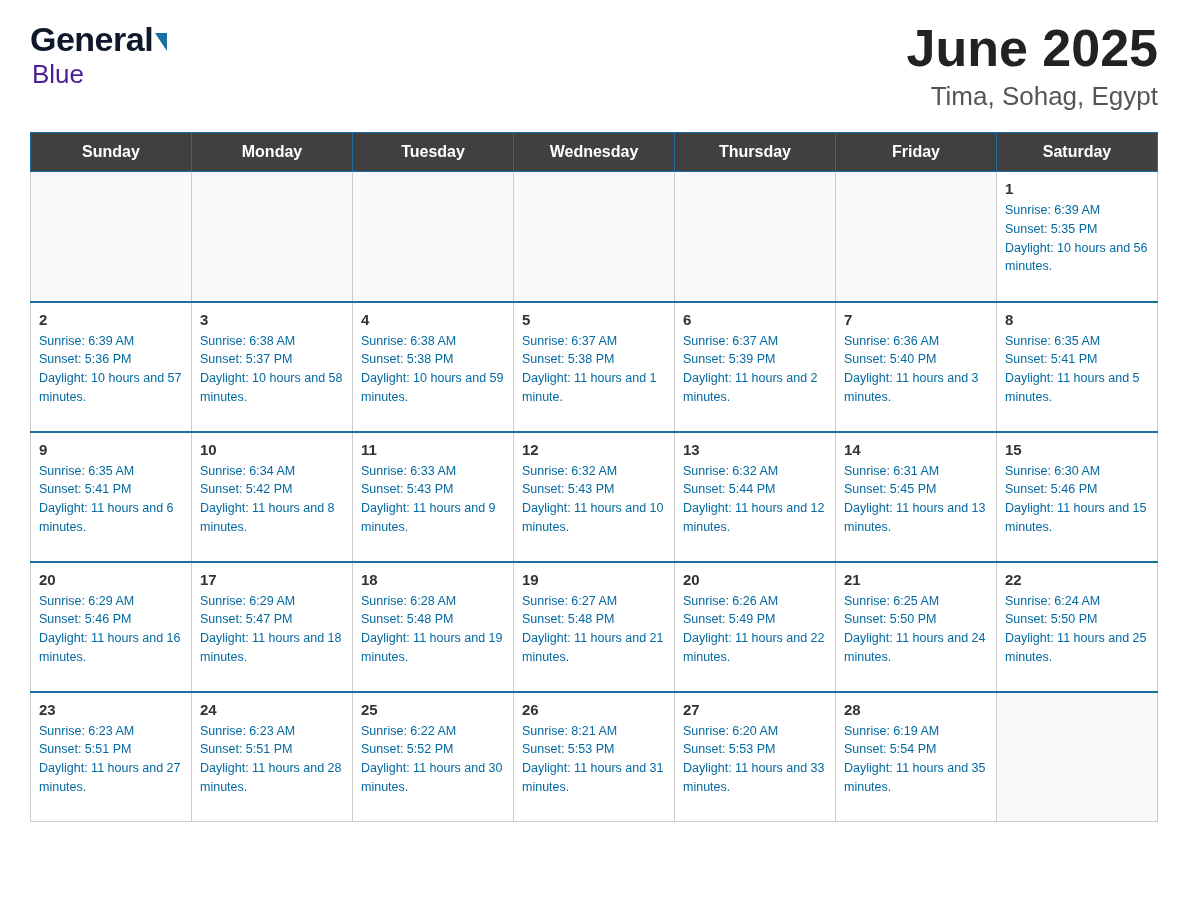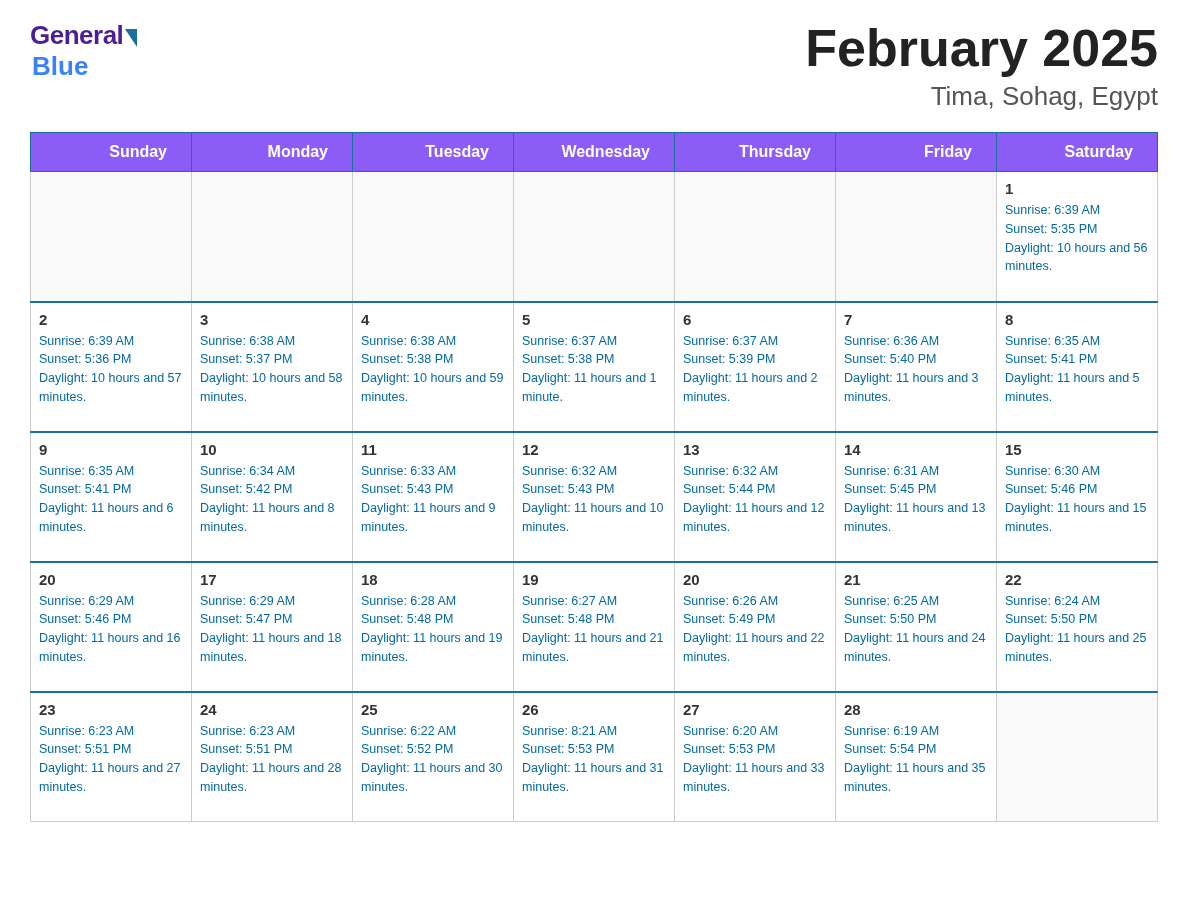--- a/index.html
+++ b/index.html
@@ -20,38 +20,38 @@
     .logo {
       display: flex;
       flex-direction: column;
       align-items: flex-start;
     }
     .logo-top {
       display: flex;
       align-items: center;
     }
     .logo-general {
-      font-size: 26px;
+      font-size: 34px;
       font-weight: bold;
-      color: #4c1d95;
+      color: #0f172a;
       letter-spacing: -0.5px;
     }
     .logo-arrow {
       width: 0;
       height: 0;
       border-left: 12px solid transparent;
       border-right: 0px solid transparent;
       border-top: 18px solid #1a6fa0;
       margin-left: 2px;
       margin-top: 4px;
     }
     .logo-blue {
       font-size: 26px;
-      font-weight: bold;
-      color: #3b82f6;
+      font-weight: normal;
+      color: #4c1d95;
       margin-left: 2px;
     }
     .title-section {
       text-align: right;
     }
     .month-title {
       font-size: 52px;
       font-weight: bold;
       color: #222;
       line-height: 1.1;
@@ -60,26 +60,26 @@
       font-size: 26px;
       color: #555;
       margin-top: 4px;
     }
     .calendar {
       width: 100%;
       border-collapse: collapse;
       table-layout: fixed;
     }
     .calendar thead tr th {
-      background-color: #8b5cf6;
+      background-color: #404040;
       color: #fff;
       padding: 10px 24px;
       font-size: 16px;
       font-weight: bold;
-      text-align: right;
+      text-align: center;
       border: 1px solid #1a6fa0;
     }
     .calendar tbody tr td {
       vertical-align: top;
       border: 1px solid #ccc;
       padding: 8px;
       height: 130px;
       font-size: 13px;
       color: #333;
       background: #fff;
@@ -107,21 +107,21 @@
 
 <div class="header">
   <div class="logo">
     <div class="logo-top">
       <span class="logo-general">General</span>
       <div class="logo-arrow"></div>
     </div>
     <span class="logo-blue">Blue</span>
   </div>
   <div class="title-section">
-    <div class="month-title">February 2025</div>
+    <div class="month-title">June 2025</div>
     <div class="location-title">Tima, Sohag, Egypt</div>
   </div>
 </div>
 
 <table class="calendar">
   <thead>
     <tr>
       <th>Sunday</th>
       <th>Monday</th>
       <th>Tuesday</th>

